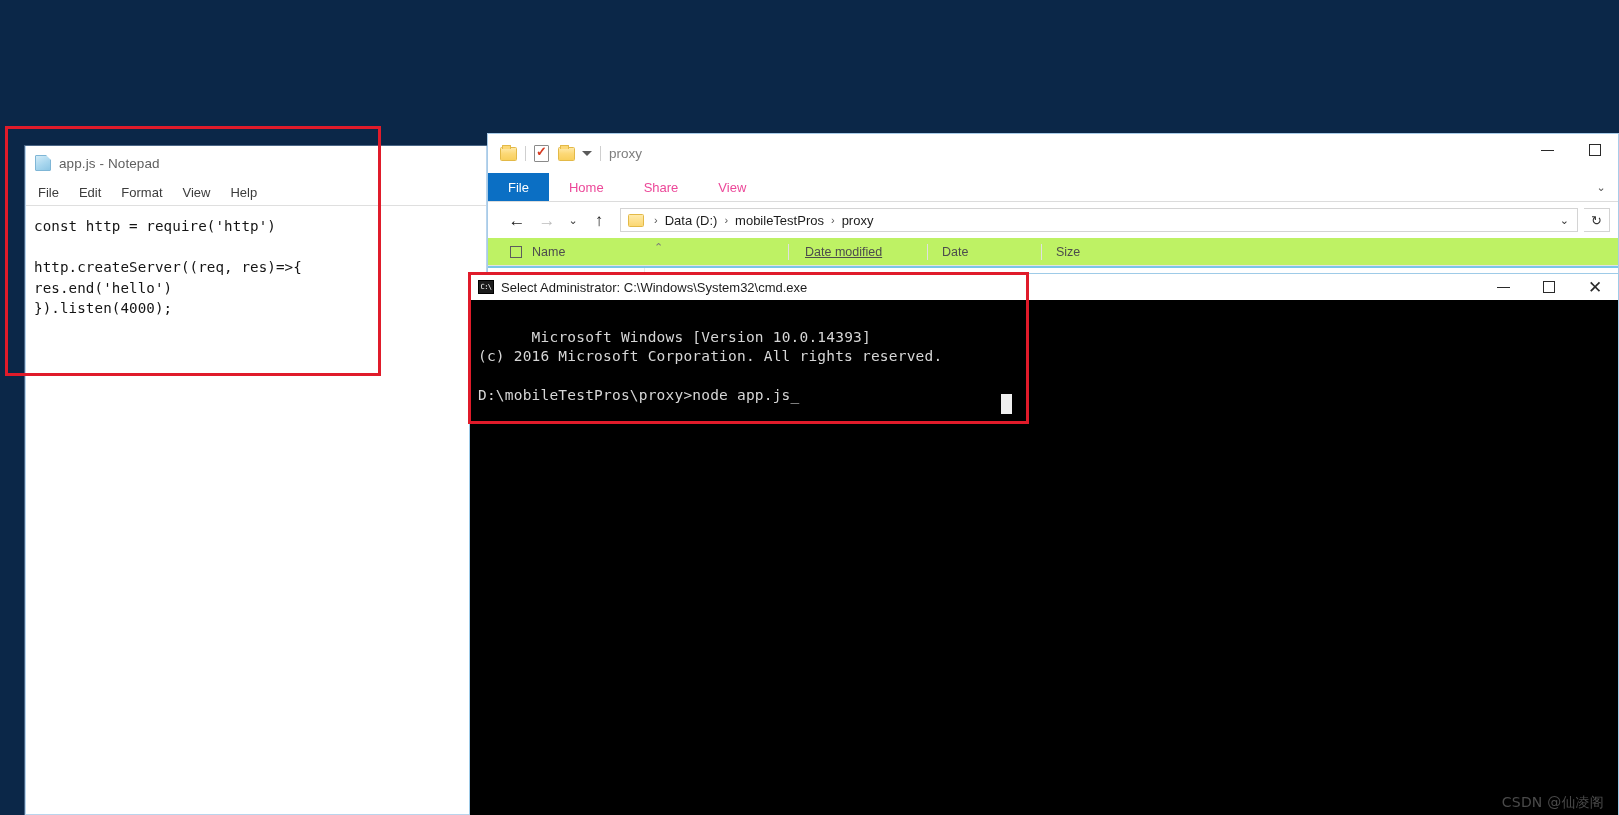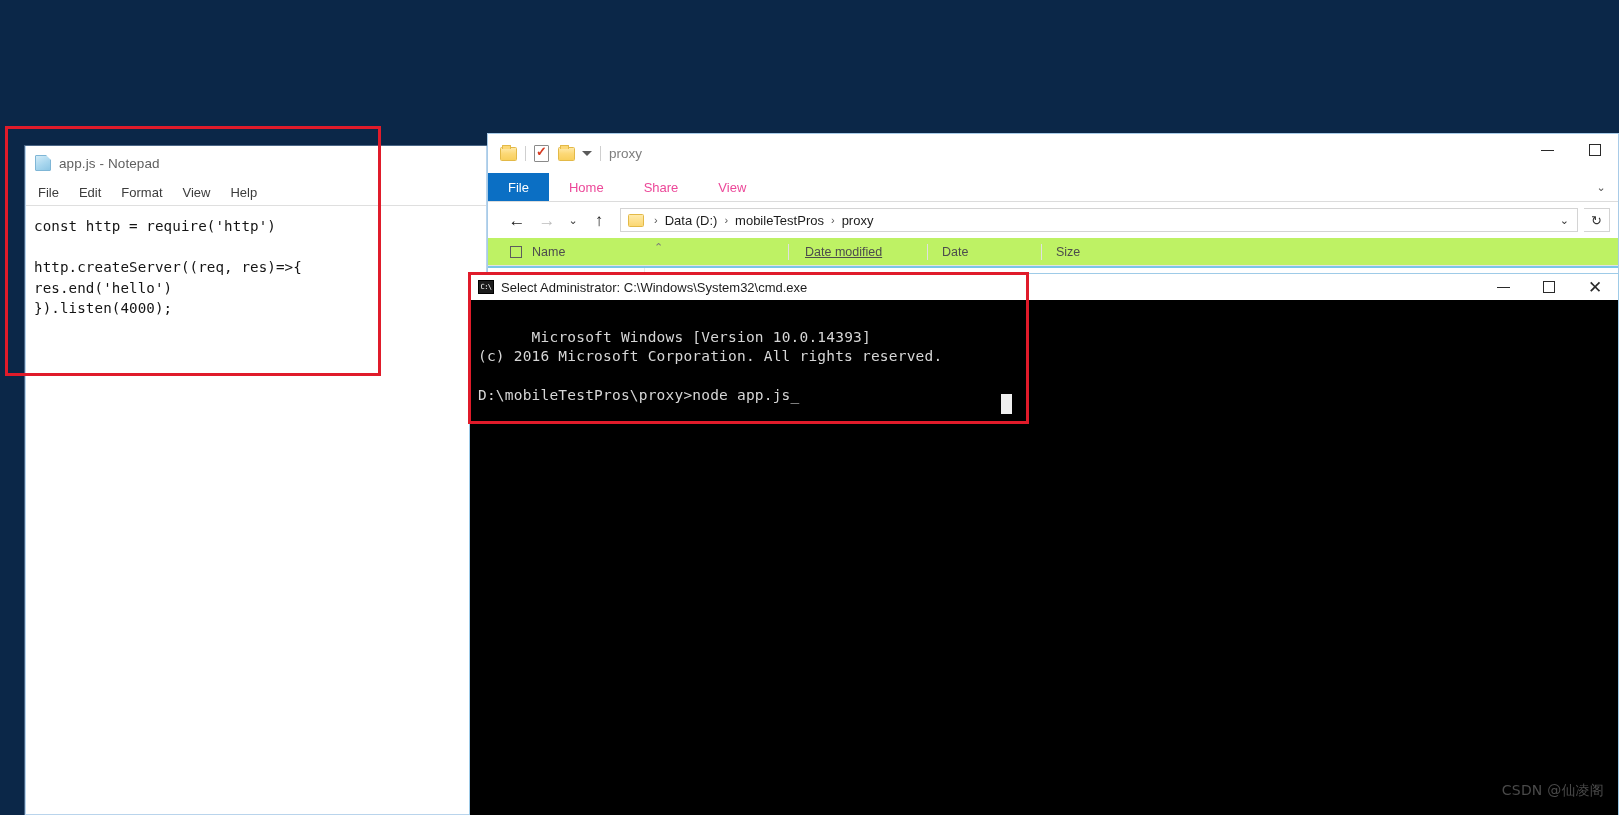--- a/index.html
+++ b/index.html
@@ -199,21 +199,21 @@
     padding: 8px 0 0 8px;
     font-family: "DejaVu Sans Mono", "Liberation Mono", monospace;
     font-size: 14.5px; line-height: 19.5px;
     color: #d6d6d6; white-space: pre; position: relative;
     letter-spacing: .2px;
   }
   #cmd-cursor {
     position:absolute; left:531px; top:94px; width:11px; height:20px; background:#efefef;
   }
   #cmd-watermark {
-    position:absolute; right:14px; bottom:16px;
+    position:absolute; right:14px; bottom:4px;
     color:#4a4a4a; font-size:14px; font-family:"DejaVu Sans", sans-serif;
   }
 
   
   .annot {
     position:absolute; border:3px solid #e01b2a; pointer-events:none;
   }
   #annot-notepad { left:5px; top:126px; width:376px; height:250px; }
   #annot-cmd { left:468px; top:272px; width:561px; height:152px; }
 </style>

